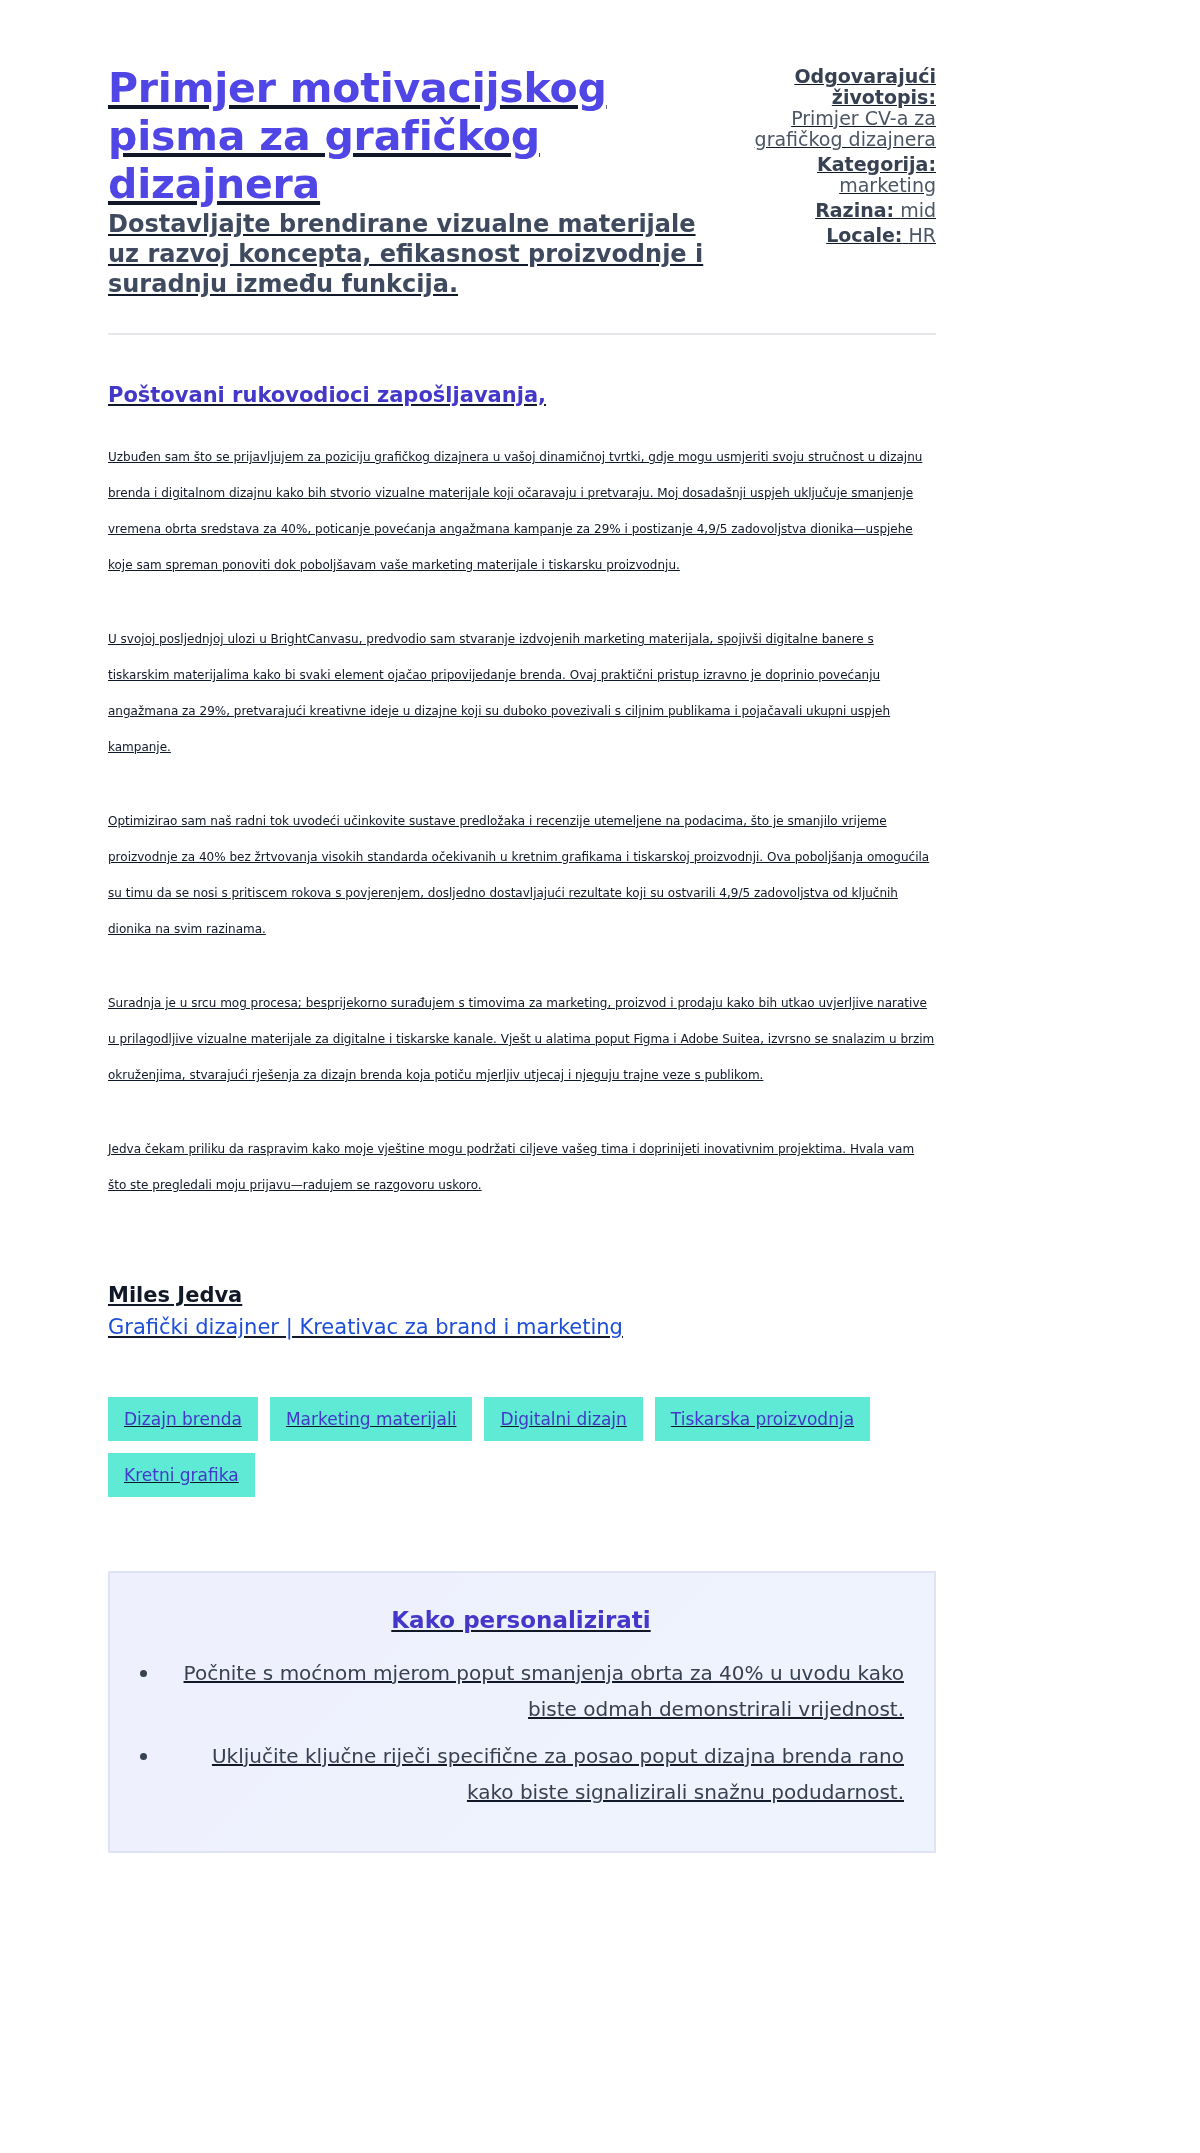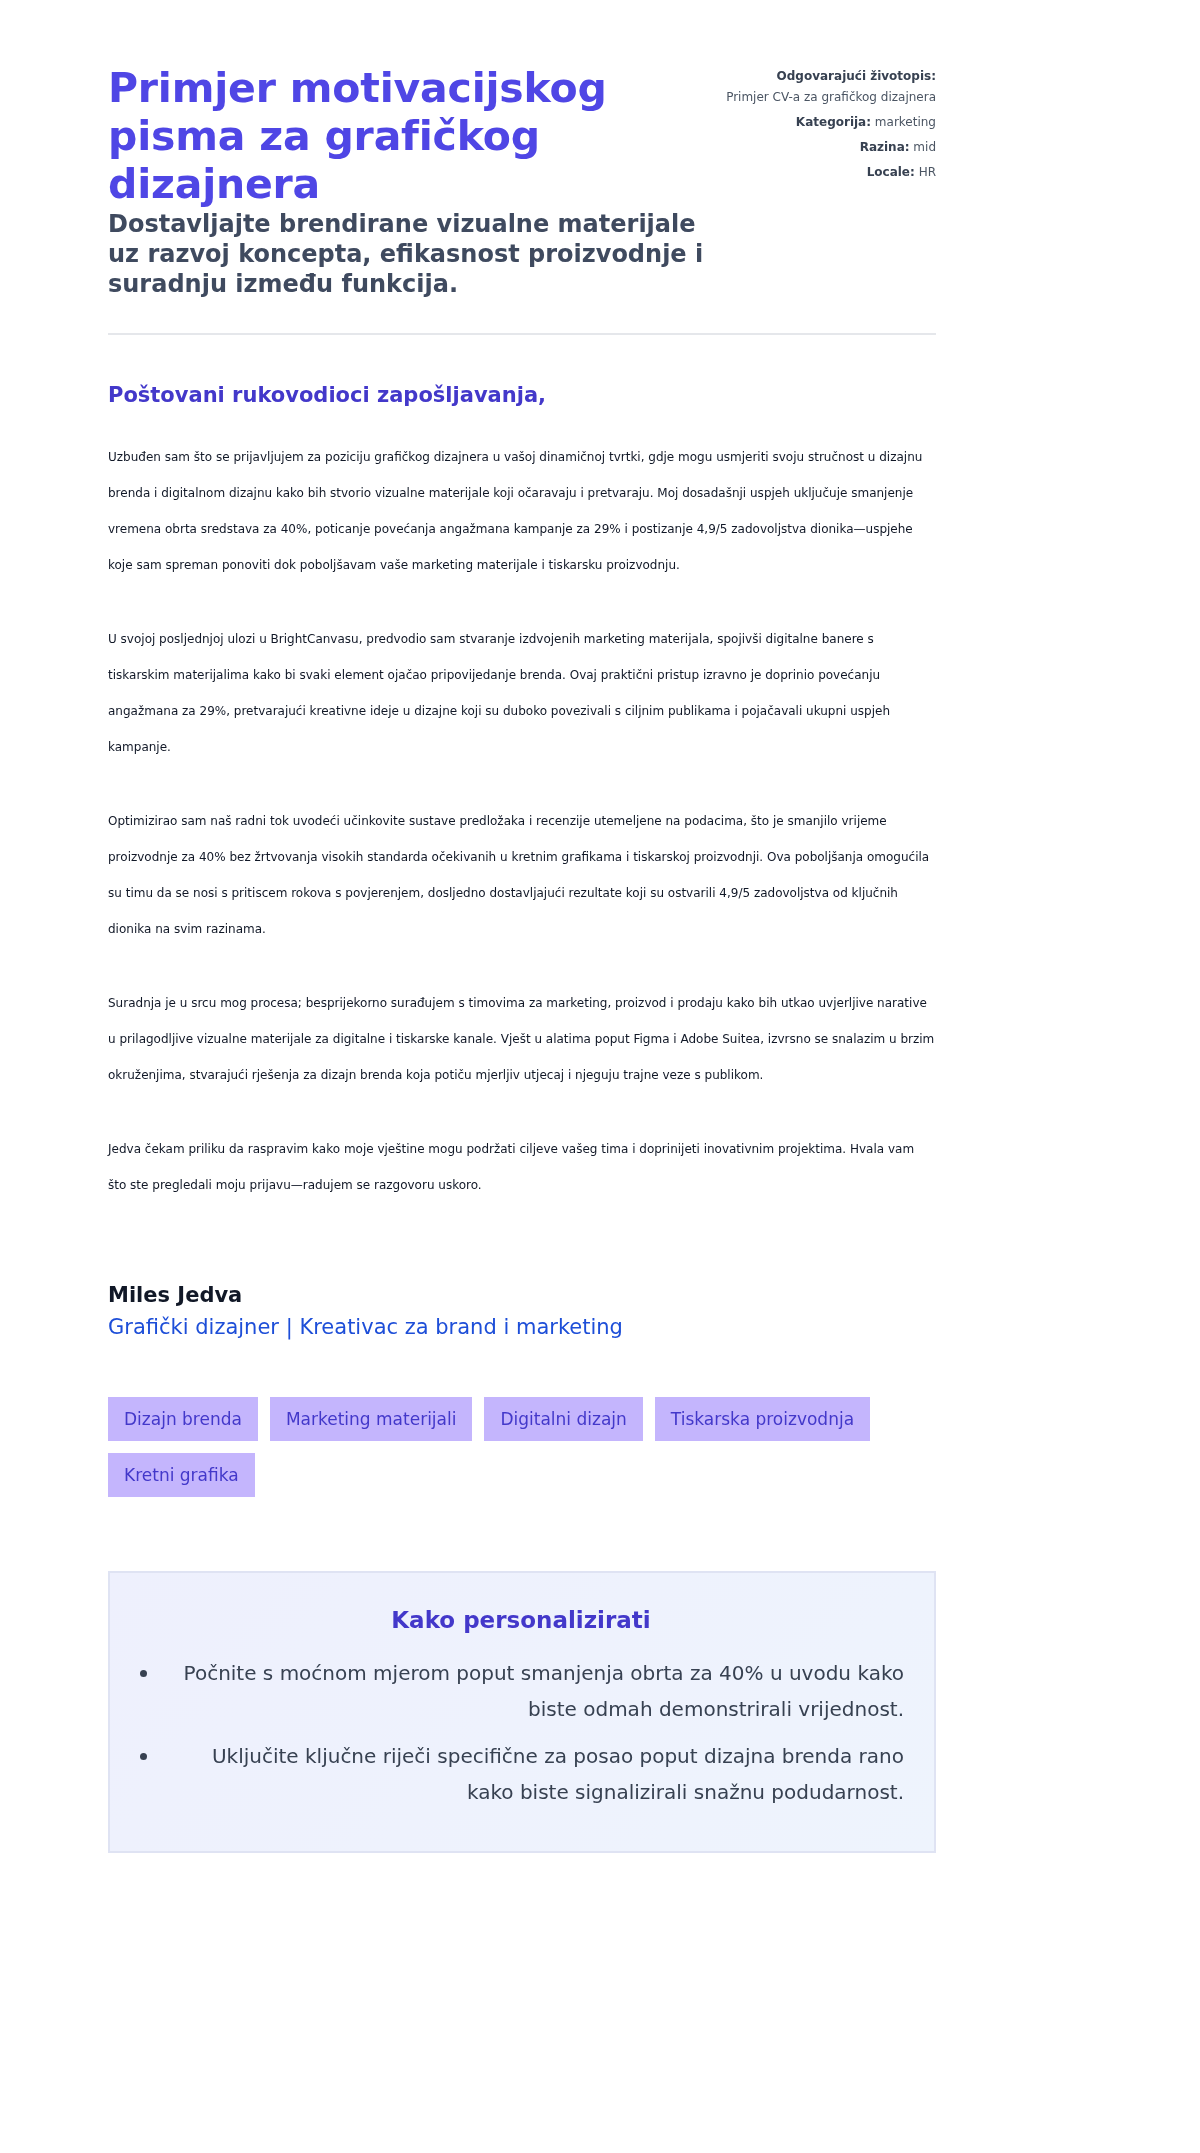--- a/index.html
+++ b/index.html
@@ -6,20 +6,21 @@
     html, body { background: #ffffff; }
     body {
       width: 1200px;
       min-height: 2153px;
       font-family: "DejaVu Sans", sans-serif;
       color: #111827;
     }
     .page {
       width: 1016px;
       padding: 64px 80px 60px 108px;
+      text-decoration: underline;
     }
     .header {
       display: flex;
       justify-content: space-between;
       align-items: flex-start;
       padding-bottom: 34px;
       border-bottom: 2px solid #e5e7eb;
     }
     .header-left { width: 720px; }
     .title {
@@ -32,21 +33,21 @@
     .subtitle {
       font-size: 24px;
       line-height: 30px;
       font-weight: bold;
       color: #3f4a5f;
       margin-top: 1px;
     }
     .meta {
       width: 250px;
       text-align: right;
-      font-size: 12px;
+      font-size: 19px;
       line-height: 21px;
       color: #4b5563;
       padding-top: 2px;
     }
     .meta-row { margin-bottom: 4px; }
     .meta-row.first { margin-bottom: 4px; }
     .meta-key { font-weight: bold; color: #374151; }
     .salutation {
       margin-top: 46px;
       font-size: 21px;
@@ -75,21 +76,21 @@
       color: #1d4ed8;
       line-height: 28px;
     }
     .tags {
       margin-top: 56px;
       display: flex;
       gap: 12px;
       flex-wrap: wrap;
     }
     .tag {
-      background: #c4b5fd;
+      background: #5eead4;
       color: #4338ca;
       font-size: 17px;
       line-height: 22px;
       padding: 11px 16px 11px 16px;
       text-align: center;
     }
     .tips {
       margin-top: 74px;
       border: 2px solid #dfe3f3;
       background: linear-gradient(135deg, #eef0fd 0%, #eef4fd 100%);

